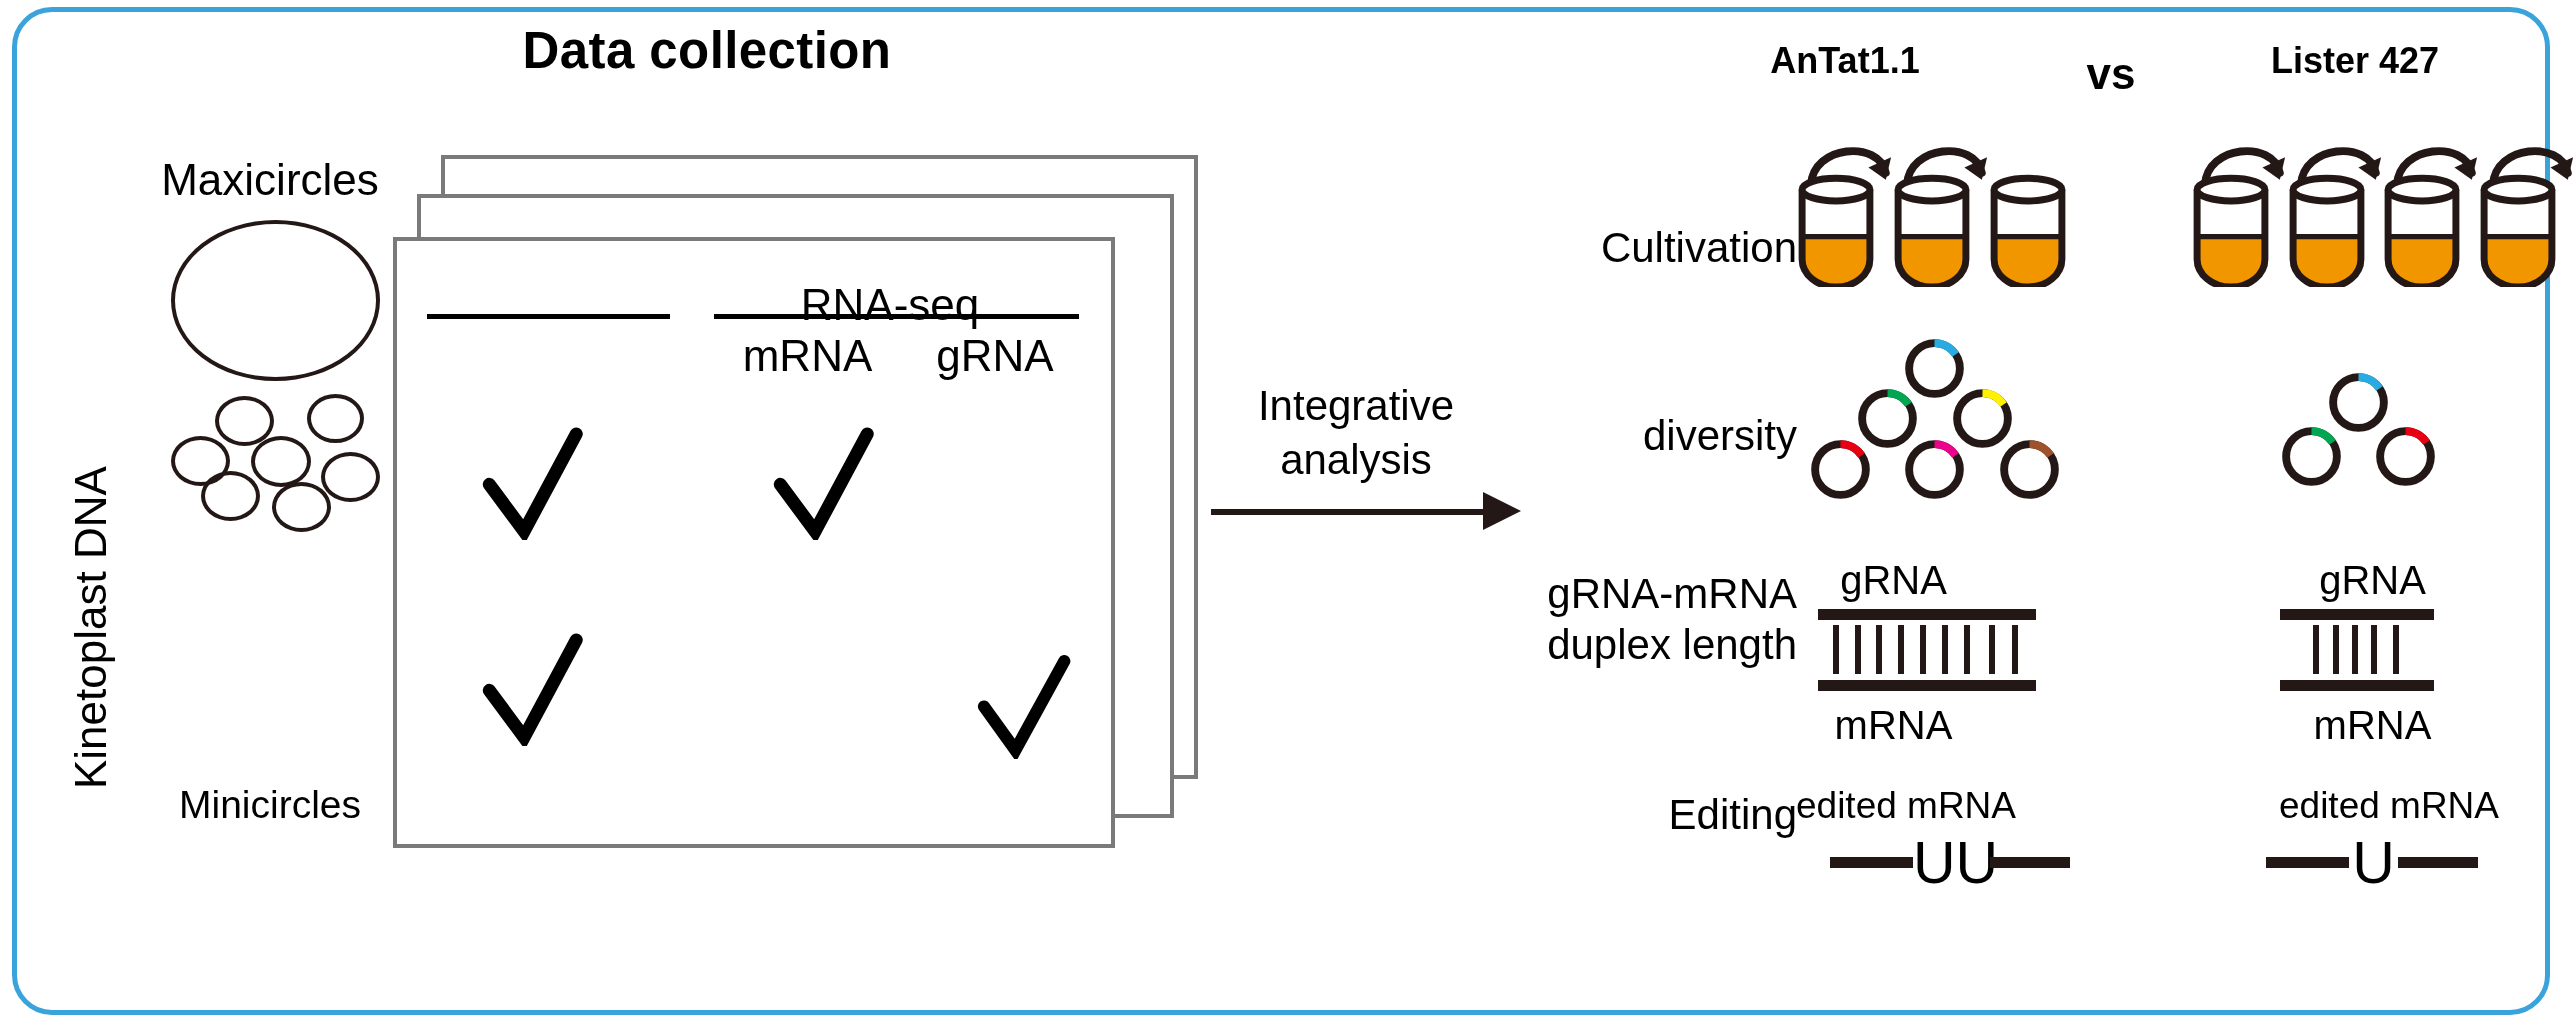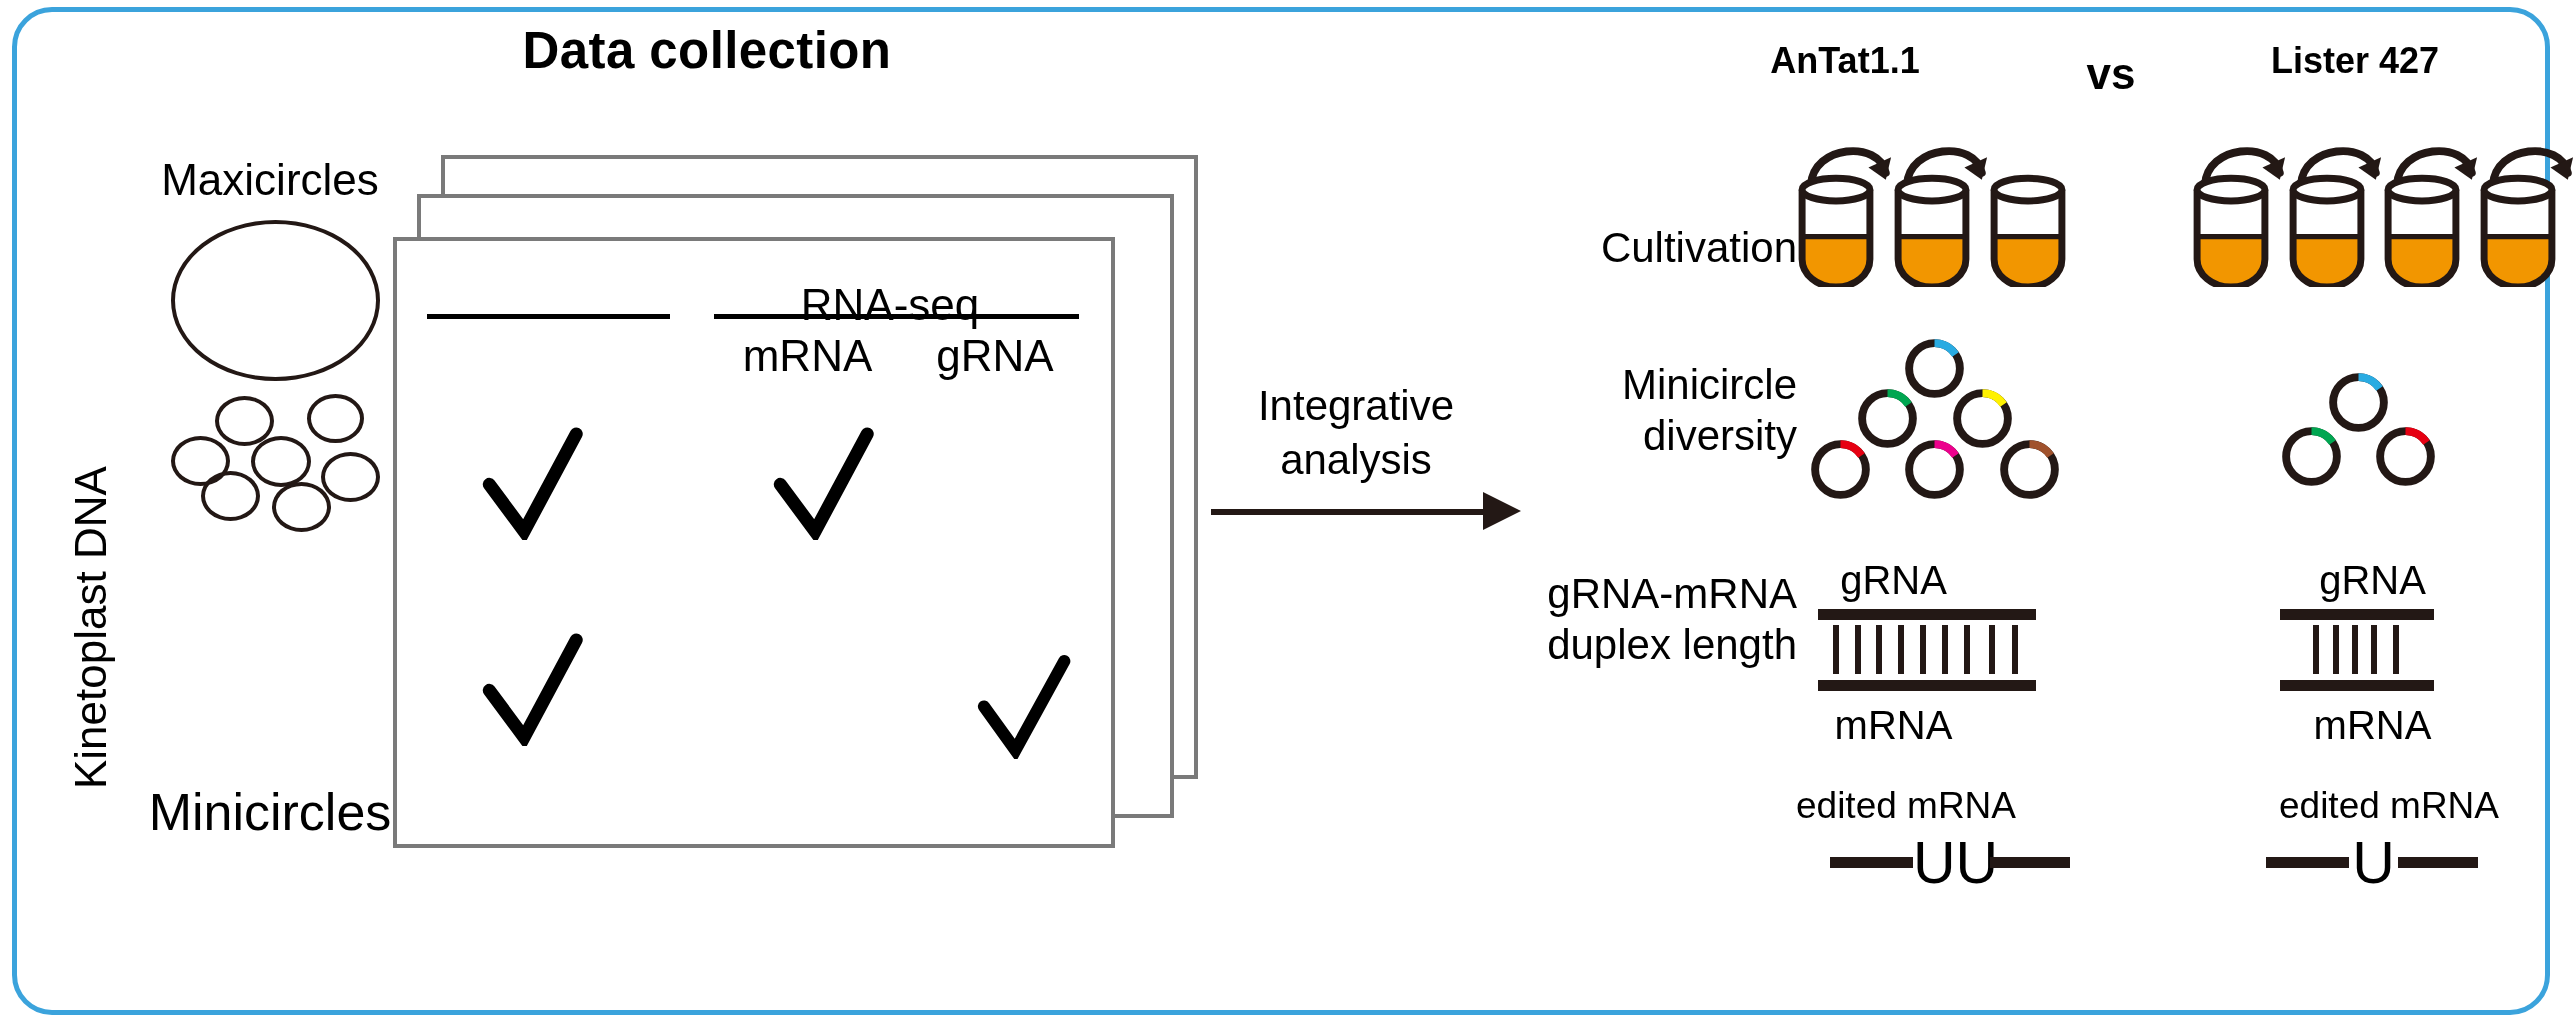--- a/index.html
+++ b/index.html
@@ -83,21 +83,21 @@
   <div class="maxi-circle" style="left:171px;top:220px;width:201px;height:153px;"></div>
 
   <div class="mini-circle" style="left:215px;top:396px;width:51px;height:42px;"></div>
   <div class="mini-circle" style="left:307px;top:394px;width:49px;height:41px;"></div>
   <div class="mini-circle" style="left:171px;top:436px;width:51px;height:42px;"></div>
   <div class="mini-circle" style="left:251px;top:436px;width:52px;height:43px;"></div>
   <div class="mini-circle" style="left:321px;top:452px;width:51px;height:42px;"></div>
   <div class="mini-circle" style="left:201px;top:471px;width:51px;height:42px;"></div>
   <div class="mini-circle" style="left:272px;top:482px;width:51px;height:42px;"></div>
 
-  <div class="txt ctr" style="left:270px;top:785px;font-size:52px;">Minicircles</div>
+  <div class="txt ctr" style="left:270px;top:785px;font-size:39px;">Minicircles</div>
 
   <div class="card card-back" style="left:441px;top:155px;width:757px;height:624px;"></div>
   <div class="card card-mid" style="left:417px;top:194px;width:757px;height:624px;"></div>
   <div class="card card-front" style="left:393px;top:237px;width:722px;height:611px;"></div>
 
   <div class="rule" style="left:427px;top:314px;width:243px;z-index:4;"></div>
 
   <div class="col-head" style="left:698px;top:253px;width:384px;z-index:4;margin-top:27px;">RNA-seq</div>
   <div class="rule" style="left:714px;top:314px;width:365px;z-index:4;"></div>
 
@@ -232,21 +232,20 @@
   <div class="tube" style="left:2477px;top:174px;">
     <svg width="82" height="113" viewBox="0 0 94 130">
       <path d="M8 18 L8 98 A39 32 0 0 0 86 98 L86 18 Z" fill="#fff" stroke="none"></path>
       <path d="M8 72 L8 98 A39 32 0 0 0 86 98 L86 72 Z" fill="#f29600" stroke="none"></path>
       <path d="M8 18 L8 98 A39 32 0 0 0 86 98 L86 18" fill="none" stroke="#231815" stroke-width="8"></path>
       <ellipse cx="47" cy="18" rx="39" ry="13" fill="#fff" stroke="#231815" stroke-width="8"></ellipse>
       <line x1="8" y1="72" x2="86" y2="72" stroke="#231815" stroke-width="6"></line>
     </svg>
   </div>
 
-  <div class="row-lbl" style="left:1326px;top:362px;width:471px;">Minicircle</div>
   <div class="row-lbl" style="left:1326px;top:413px;width:471px;">diversity</div>
 
   <div class="ring" style="left:1903px;top:337px;">
     <svg width="63" height="63" viewBox="0 0 72 72">
       <circle cx="36" cy="36" r="29" fill="none" stroke="#231815" stroke-width="9"></circle>
       <path d="M36 7 A29 29 0 0 1 60 20" fill="none" stroke="#29abe2" stroke-width="9" stroke-linecap="butt"></path>
     </svg>
   </div>
   <div class="ring" style="left:1856px;top:387px;">
     <svg width="63" height="63" viewBox="0 0 72 72">
@@ -318,20 +317,21 @@
   <div class="duplex-lbl" style="left:2259px;top:558px;width:227px;">gRNA</div>
   <div class="strand" style="left:2280px;top:609px;width:154px;"></div>
   <div class="bp" style="left:2313px;top:625px;height:49px;"></div>
   <div class="bp" style="left:2333px;top:625px;height:49px;"></div>
   <div class="bp" style="left:2352px;top:625px;height:49px;"></div>
   <div class="bp" style="left:2371px;top:625px;height:49px;"></div>
   <div class="bp" style="left:2393px;top:625px;height:49px;"></div>
   <div class="strand" style="left:2280px;top:680px;width:154px;"></div>
   <div class="duplex-lbl" style="left:2259px;top:703px;width:227px;">mRNA</div>
 
+  <div class="row-lbl" style="left:1317px;top:792px;width:480px;">Editing</div>
 
   <div class="edit-lbl" style="left:1775px;top:785px;width:262px;">edited mRNA</div>
   <div class="edit-bar" style="left:1830px;top:857px;width:83px;"></div>
   <div class="edit-u" style="left:1913px;top:829px;width:77px;">UU</div>
   <div class="edit-bar" style="left:1990px;top:857px;width:80px;"></div>
 
   <div class="edit-lbl" style="left:2258px;top:785px;width:262px;">edited mRNA</div>
   <div class="edit-bar" style="left:2266px;top:857px;width:83px;"></div>
   <div class="edit-u" style="left:2349px;top:829px;width:49px;">U</div>
   <div class="edit-bar" style="left:2398px;top:857px;width:80px;"></div>

